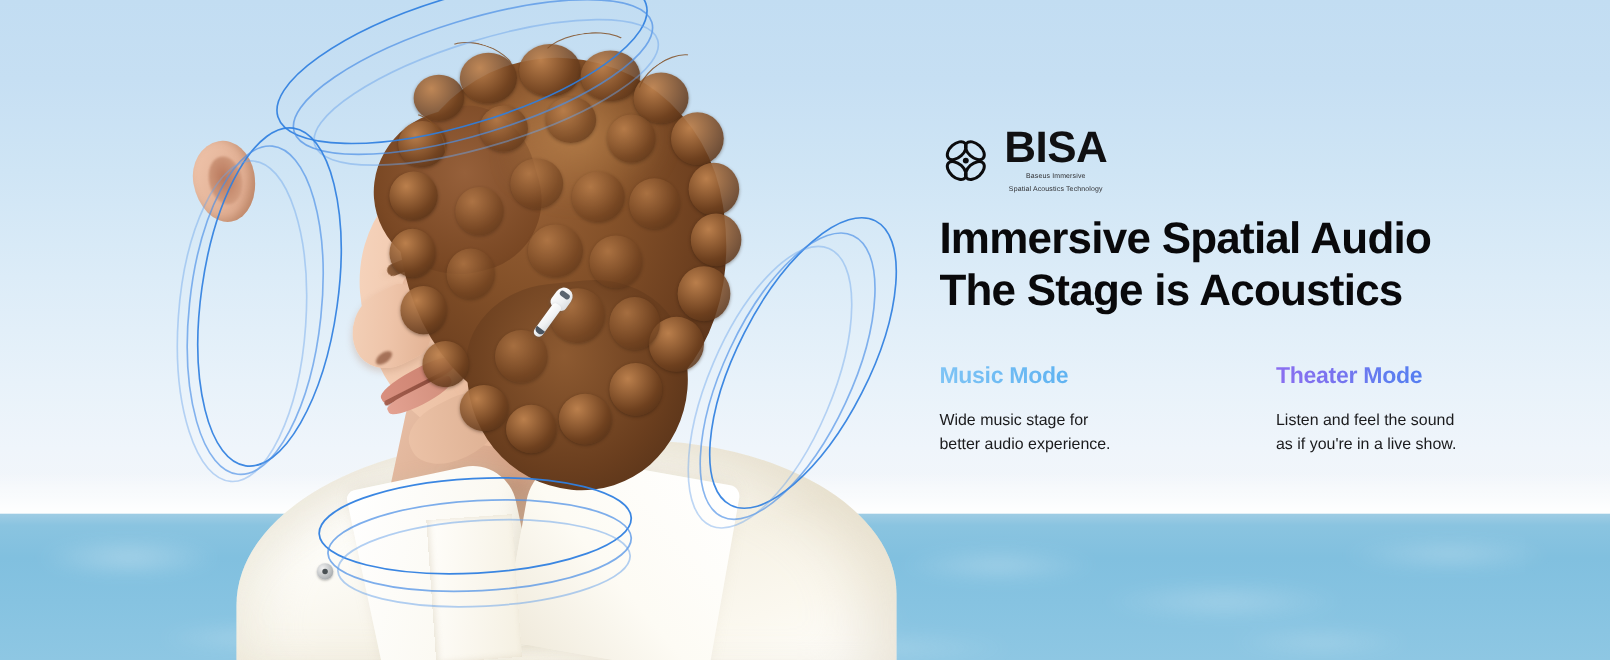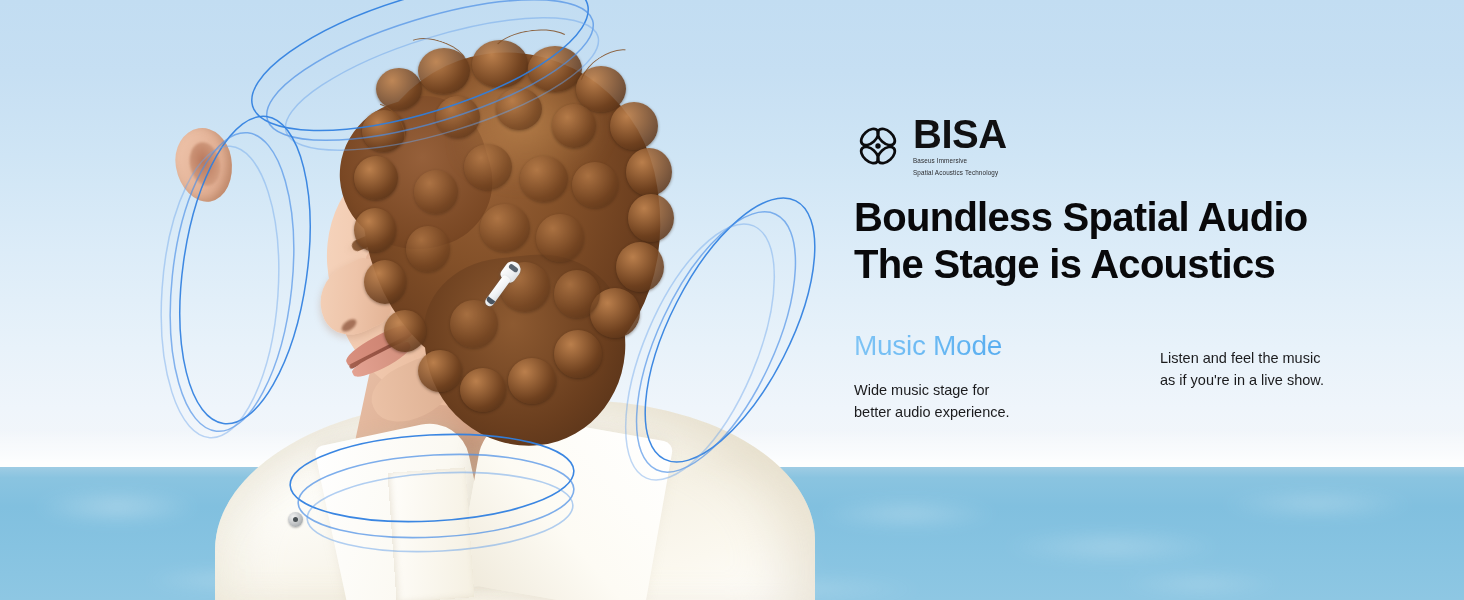--- a/index.html
+++ b/index.html
@@ -294,42 +294,42 @@
     position:absolute;
     left:854px; top:0;
     width:560px; height:600px;
     z-index:10;
   }
   .logo-row {
     position:absolute; left:0; top:114px;
     display:flex; align-items:center; gap:11px;
   }
   .logo-mark { width:48px; height:48px; display:block; }
-  .logo-text { display:flex; flex-direction:column; }
+  .logo-text { display:flex; flex-direction:column;align-items:center; }
   .logo-word {
     font-size:40px; font-weight:700; letter-spacing:-.5px;
     color:#101012; line-height:1; font-family:"Liberation Sans", sans-serif;
   }
   .logo-sub {
     font-size:6.3px; line-height:1.42; color:#2b2b2e;
     letter-spacing:.15px; margin-top:3px;
   }
   .headline {
     position:absolute; left:0; top:194px;
     font-size:40px; font-weight:700; line-height:1.17;
     color:#09090b; letter-spacing:-.7px; white-space:nowrap;
   }
   .modes {
     position:absolute; left:0; top:330px;
     display:flex; gap:0;
   }
   .mode-col { width:306px; }
   .mode-col.second { width:auto; }
   .mode-title {
-    font-size:28px; font-weight:400; letter-spacing:-.3px;
+    font-size:21px; font-weight:700; letter-spacing:-.3px;
     line-height:1.15; white-space:nowrap;
     -webkit-background-clip:text; background-clip:text;
     -webkit-text-fill-color:transparent; color:transparent;
   }
   .mode-title.music  { background-image: linear-gradient(95deg,#7fc4f5 0%,#63b5f2 34%,#2f90e8 100%); }
   .mode-title.theater{ background-image: linear-gradient(95deg,#8b6ff0 0%,#7b72ef 30%,#5f7ef0 62%,#4b7ef2 100%); }
   .mode-desc {
     margin-top:17px;
     font-size:14.5px; line-height:1.52; color:#1b1b1d;
     white-space:pre-line;
@@ -467,30 +467,31 @@
         <circle cx="32" cy="32" r="3.6" fill="#0b0b0d"></circle>
       </svg>
       <div class="logo-text">
         <div class="logo-word">BISA</div>
         <div class="logo-sub">Baseus Immersive</div>
         <div class="logo-sub">Spatial Acoustics Technology</div>
       </div>
     </div>
 
     <div class="headline">
-      <div>Boundless Spatial Audio</div>
+      <div>Immersive Spatial Audio</div>
       <div>The Stage is Acoustics</div>
     </div>
 
     <div class="modes">
       <div class="mode-col">
         <div class="mode-title music">Music Mode</div>
         <div class="mode-desc">Wide music stage for
 better audio experience.</div>
       </div>
       <div class="mode-col second">
-        <div class="mode-desc">Listen and feel the music
+        <div class="mode-title theater">Theater Mode</div>
+        <div class="mode-desc">Listen and feel the sound
 as if you're in a live show.</div>
       </div>
     </div>
 
   </div>
 </div>
 
 </body></html>

